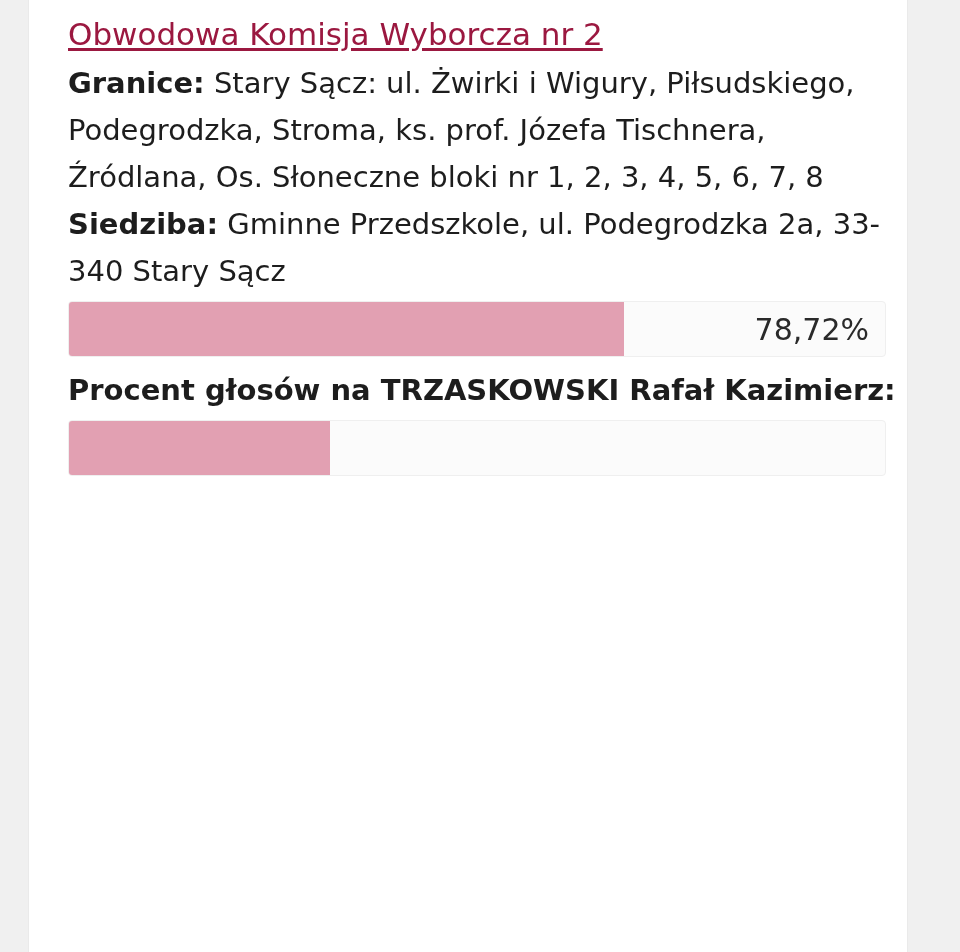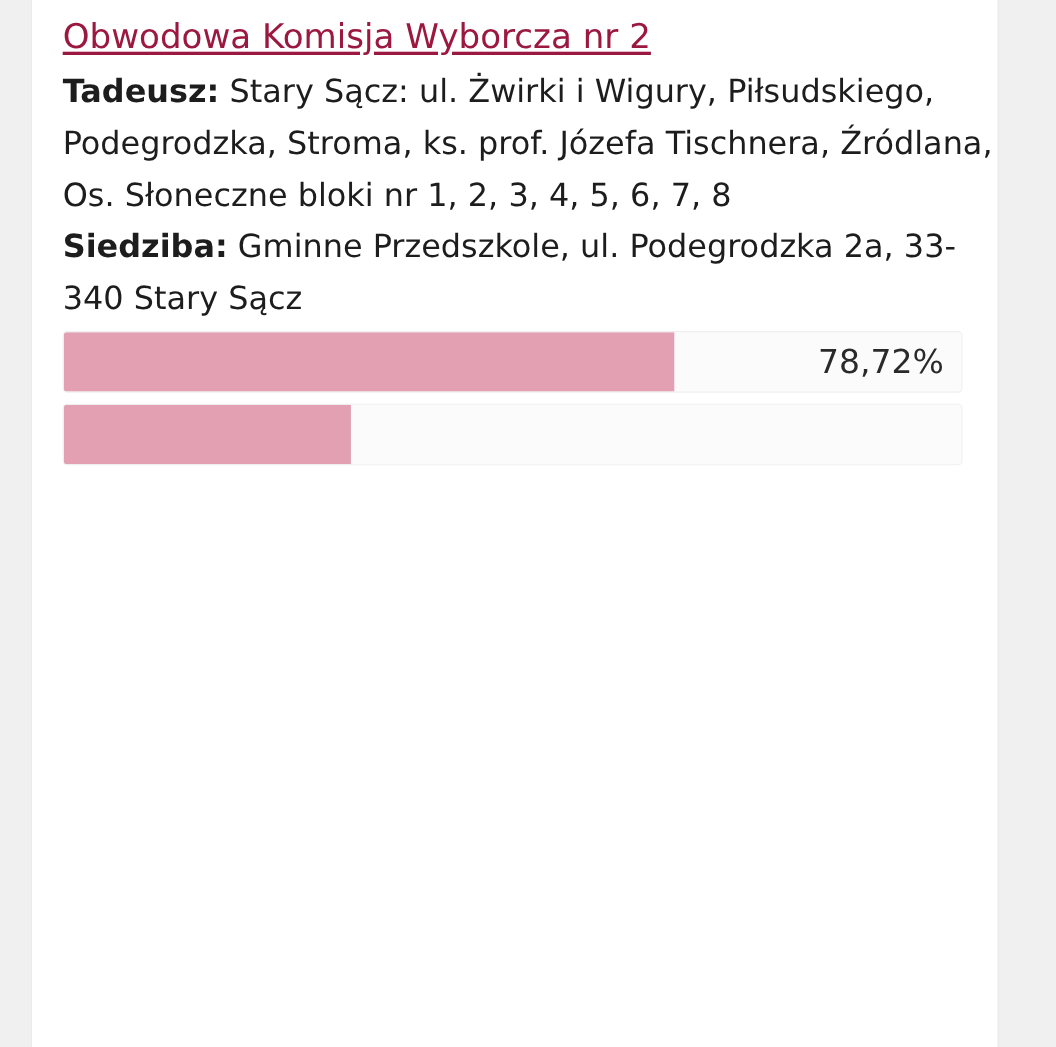--- a/index.html
+++ b/index.html
@@ -38,21 +38,21 @@
     height: 952px;
     background: #f0f0f0;
     border-left: 1px solid #eaeaea;
   }
   .content {
     position: absolute;
     left: 29px;
     top: 0;
     width: 878px;
     height: 952px;
-    padding: 14px 0 0 28px;
+    padding: 14px 0 0 39px;
     box-sizing: border-box;
   }
   .commission-title {
     font-size: 31px;
     line-height: 1.3;
     font-weight: 400;
     color: #9b1840;
     text-decoration: underline;
     text-underline-offset: 3px;
     margin: 0 0 6px 0;
@@ -107,34 +107,37 @@
 <div class="page">
 
   <div class="left-gutter"></div>
   <div class="right-gutter"></div>
 
   <div class="content">
 
     <a class="commission-title">Obwodowa Komisja Wyborcza nr 2</a>
 
     <p class="field">
-      <span class="lbl">Tadeusz:</span><span class="val"> Stary Sącz: ul. Żwirki i Wigury, Piłsudskiego, Podegrodzka, Stroma, ks. prof. Józefa Tischnera, Źródlana, Os. Słoneczne bloki nr 1, 2, 3, 4, 5, 6, 7, 8</span>
+      <span class="lbl">Granice:</span><span class="val"> Stary Sącz: ul. Żwirki i Wigury, Piłsudskiego, Podegrodzka, Stroma, ks. prof. Józefa Tischnera, Źródlana, Os. Słoneczne bloki nr 1, 2, 3, 4, 5, 6, 7, 8</span>
     </p>
 
     <p class="field">
       <span class="lbl">Siedziba:</span><span class="val"> Gminne Przedszkole, ul. Podegrodzka 2a, 33-340 Stary Sącz</span>
     </p>
 
 
 
     <div class="bar-row">
       <div class="bar-fill" id="bar0" style="width: 67.99%; background: rgb(226, 160, 178);"></div>
       <div class="bar-text">78,72%</div>
     </div>
 
 
+    <p class="field">
+      <span class="lbl">Procent głosów na TRZASKOWSKI Rafał Kazimierz:</span>
+    </p>
 
     <div class="bar-row">
       <div class="bar-fill" id="bar1" style="width: 32.01%; background: rgb(226, 160, 178);"></div>
     </div>
 
   </div>
 </div>
 
 </body></html>

